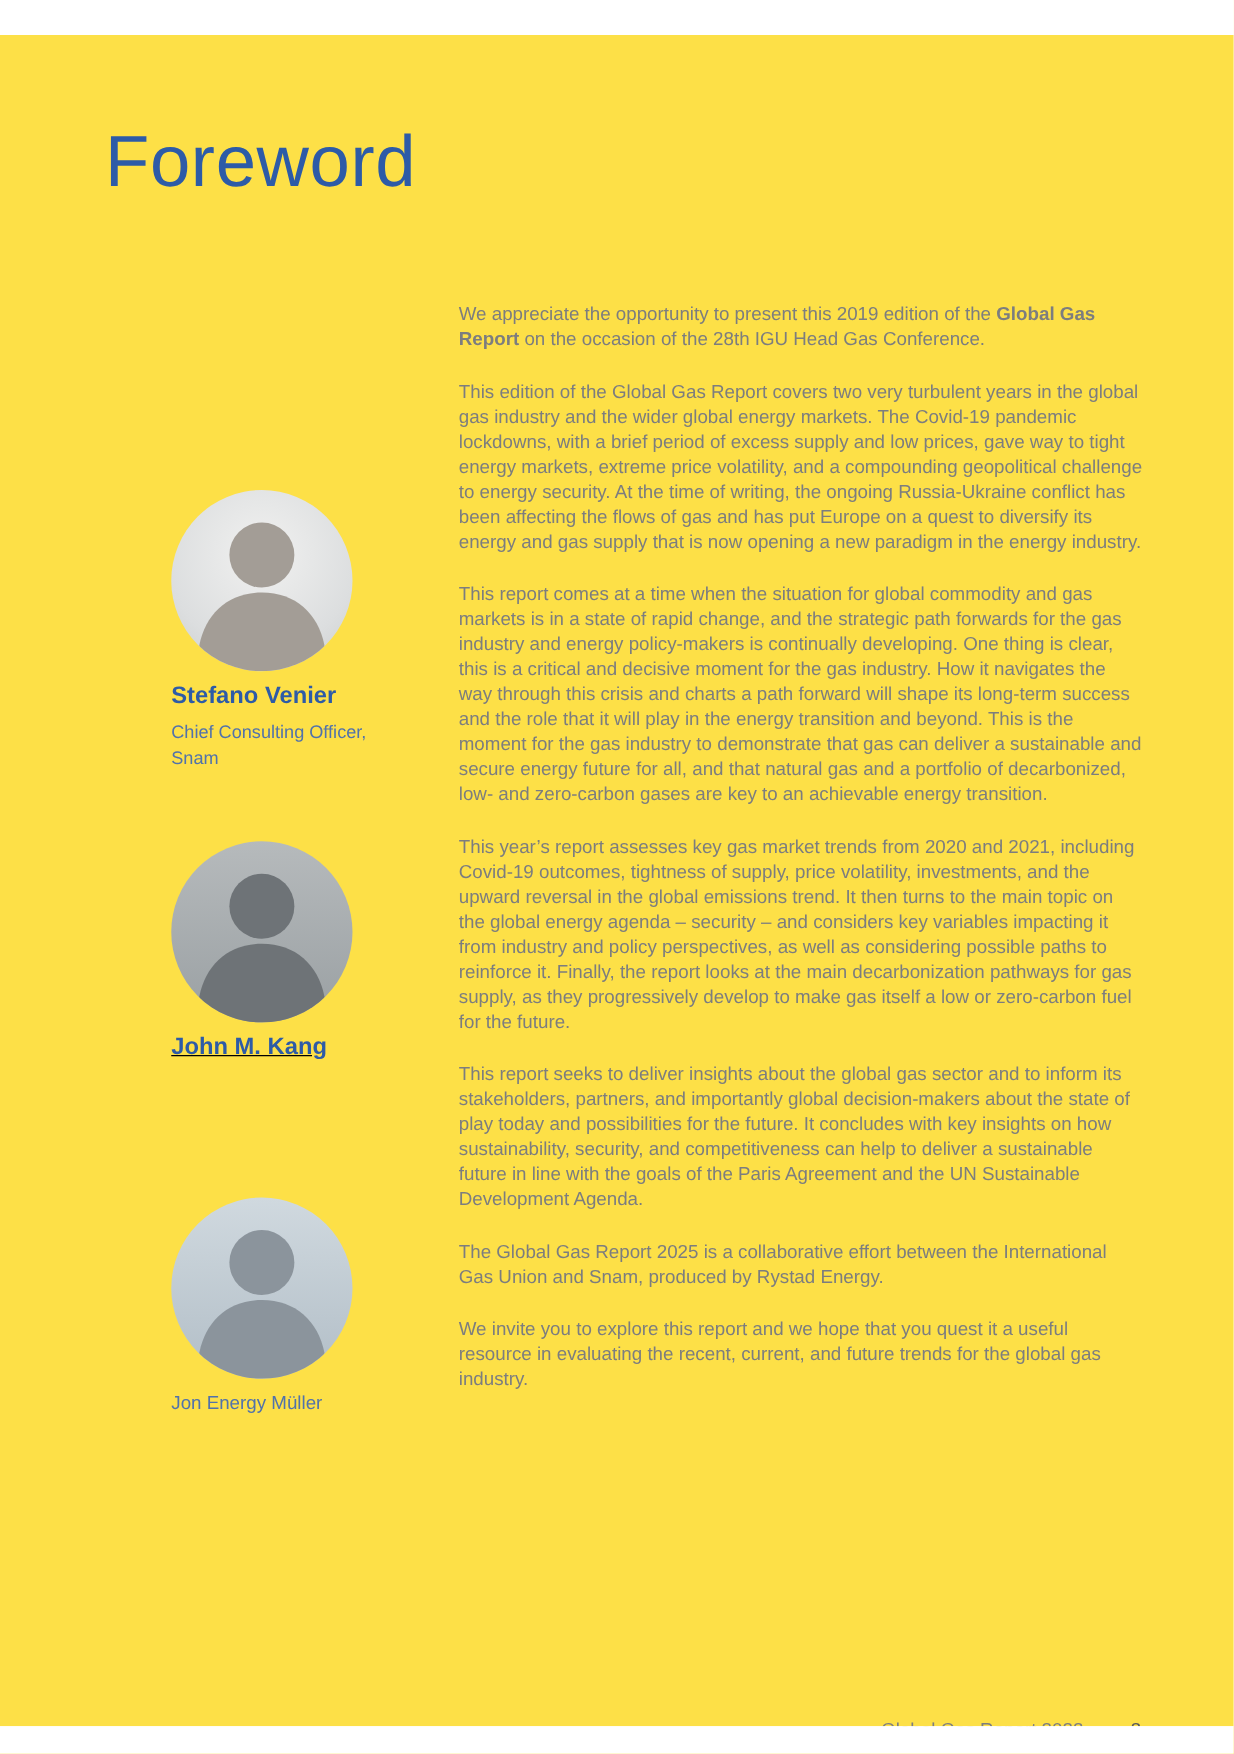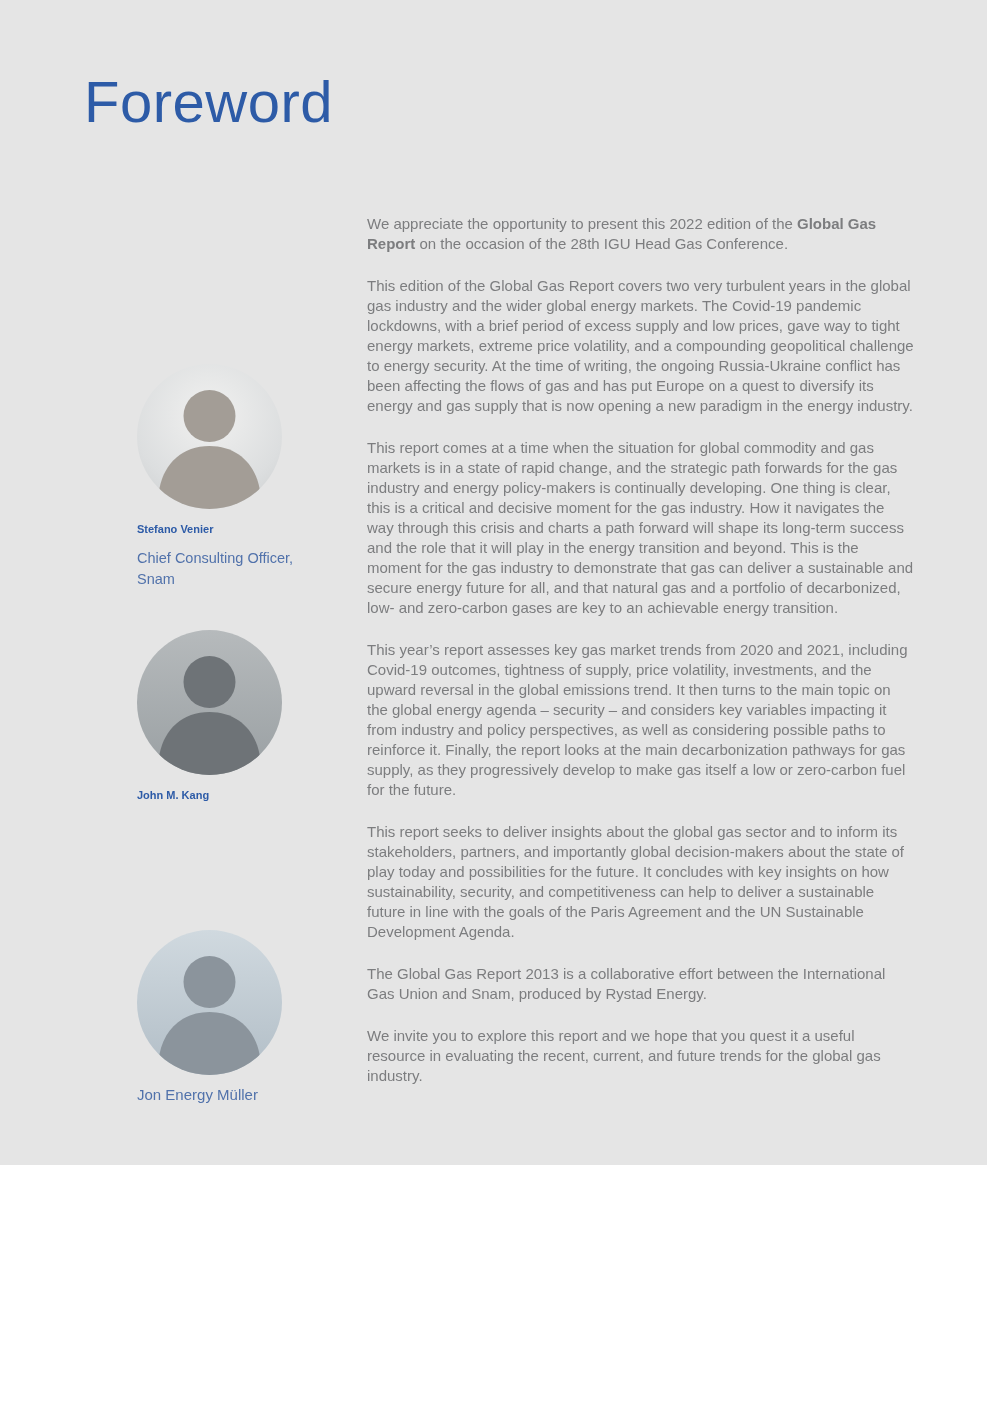--- a/index.html
+++ b/index.html
@@ -1,45 +1,45 @@
 <!DOCTYPE html>
 <html><head>
 <meta charset="utf-8">
 <style>
   html,body { margin:0; padding:0; background:#ffffff; }
   .page {
-    position:relative; width:987px; height:1165px; background:#e5e5e5;
-    font-family:"Liberation Sans","DejaVu Sans",sans-serif; overflow:hidden;
+    position:relative; width:987px; height:1353px; background:#fde047;
+    font-family:"Liberation Sans","DejaVu Sans",sans-serif; overflow:hidden;margin-top:28px;
   }
 
   .page-title {
     position:absolute; left:84px; top:70px; margin:0;
     font-size:58px; font-weight:400; color:#2d5ba7; letter-spacing:0.5px;
     line-height:1.1;
   }
 
   
   .person { position:absolute; left:137px; width:240px; }
   .person-1 { top:364px; }
-  .person-2 { top:630px; }
+  .person-2 { top:645px;text-decoration:underline; }
   .person-3 { top:930px; }
 
   .photo {
     width:145px; height:145px; border-radius:50%; overflow:hidden;
   }
   .photo svg { display:block; width:100%; height:100%; }
   .photo-1 { background: radial-gradient(circle at 50% 35%, #f1f1f0 0%, #dcdedf 65%, #c9cccd 100%); }
   .photo-2 { background: linear-gradient(180deg, #b6babc 0%, #9aa0a3 100%); }
   .photo-3 { background: linear-gradient(180deg, #d0d9df 0%, #b2bec7 100%); }
   .photo-1 .sil { fill:#a39d96; }
   .photo-2 .sil { fill:#6e7377; }
   .photo-3 .sil { fill:#8b949c; }
 
   .person-name {
-    margin-top:10px; font-size:11px; font-weight:700; color:#2d5ba7;
+    margin-top:10px; font-size:19px; font-weight:700; color:#2d5ba7;
     line-height:20px;
   }
   .person-3 .person-name { font-weight:400; color:#5172ab; font-size:15px; }
   .person-role {
     margin-top:9px; font-size:14.5px; font-weight:400; color:#5172ab;
     line-height:21px; white-space:pre-line;
   }
 
   
   .body-col {
@@ -90,26 +90,26 @@
     <div class="photo photo-3">
       <svg viewBox="0 0 145 145">
         <circle class="sil" cx="72.5" cy="52" r="26"></circle>
         <path class="sil" d="M72.5 82c-27 0-45 17-50 42l0 21h100l0-21c-5-25-23-42-50-42z"></path>
       </svg>
     </div>
     <div class="person-name">Jon Energy Müller</div>
   </div>
 
   <div class="body-col">
-    <p><span>We appreciate the opportunity to present this 2022 edition of the </span><span class="bold-run">Global Gas Report</span><span> on the occasion of the 28th IGU Head Gas Conference.</span></p>
+    <p><span>We appreciate the opportunity to present this 2019 edition of the </span><span class="bold-run">Global Gas Report</span><span> on the occasion of the 28th IGU Head Gas Conference.</span></p>
     <p>This edition of the Global Gas Report covers two very turbulent years in the global gas industry and the wider global energy markets. The Covid-19 pandemic lockdowns, with a brief period of excess supply and low prices, gave way to tight energy markets, extreme price volatility, and a compounding geopolitical challenge to energy security. At the time of writing, the ongoing Russia-Ukraine conflict has been affecting the flows of gas and has put Europe on a quest to diversify its energy and gas supply that is now opening a new paradigm in the energy industry.</p>
     <p>This report comes at a time when the situation for global commodity and gas markets is in a state of rapid change, and the strategic path forwards for the gas industry and energy policy-makers is continually developing. One thing is clear, this is a critical and decisive moment for the gas industry. How it navigates the way through this crisis and charts a path forward will shape its long-term success and the role that it will play in the energy transition and beyond. This is the moment for the gas industry to demonstrate that gas can deliver a sustainable and secure energy future for all, and that natural gas and a portfolio of decarbonized, low- and zero-carbon gases are key to an achievable energy transition.</p>
     <p>This year’s report assesses key gas market trends from 2020 and 2021, including Covid-19 outcomes, tightness of supply, price volatility, investments, and the upward reversal in the global emissions trend. It then turns to the main topic on the global energy agenda – security – and considers key variables impacting it from industry and policy perspectives, as well as considering possible paths to reinforce it. Finally, the report looks at the main decarbonization pathways for gas supply, as they progressively develop to make gas itself a low or zero-carbon fuel for the future.</p>
     <p>This report seeks to deliver insights about the global gas sector and to inform its stakeholders, partners, and importantly global decision-makers about the state of play today and possibilities for the future. It concludes with key insights on how sustainability, security, and competitiveness can help to deliver a sustainable future in line with the goals of the Paris Agreement and the UN Sustainable Development Agenda.</p>
-    <p>The Global Gas Report 2013 is a collaborative effort between the International Gas Union and Snam, produced by Rystad Energy.</p>
+    <p>The Global Gas Report 2025 is a collaborative effort between the International Gas Union and Snam, produced by Rystad Energy.</p>
     <p>We invite you to explore this report and we hope that you quest it a useful resource in evaluating the recent, current, and future trends for the global gas industry.</p>
   </div>
 
   <div class="footer">
     <span>Global Gas Report 2022</span>
     <span class="pagenum">3</span>
   </div>
 
 </div>
 

